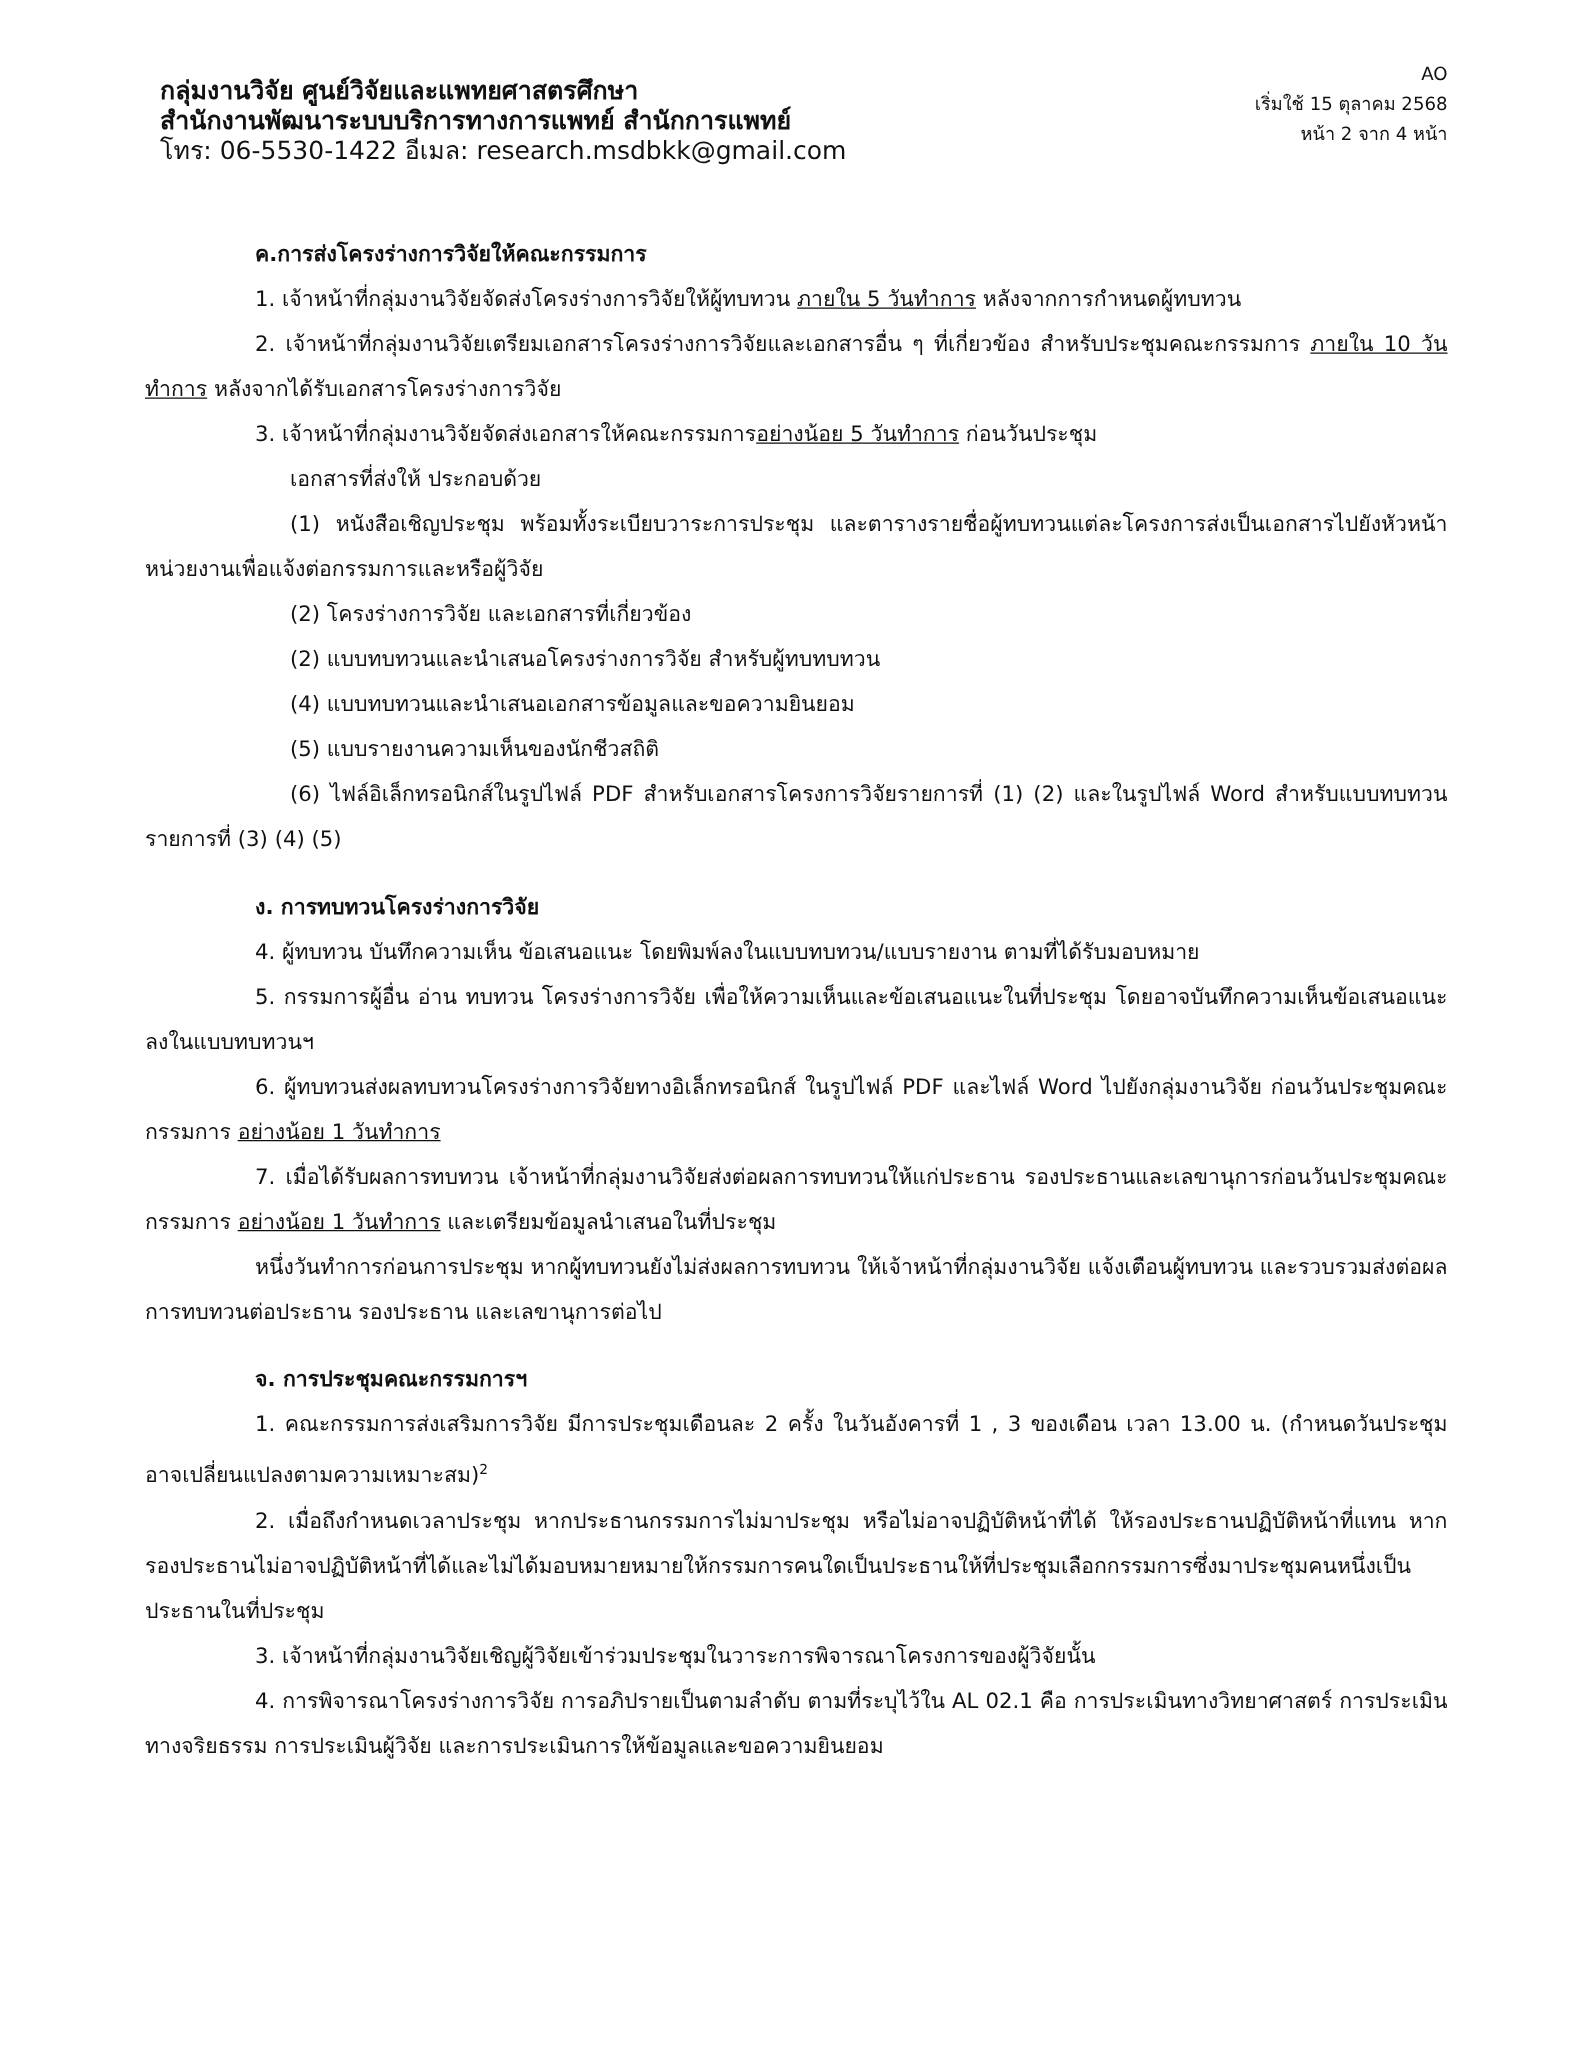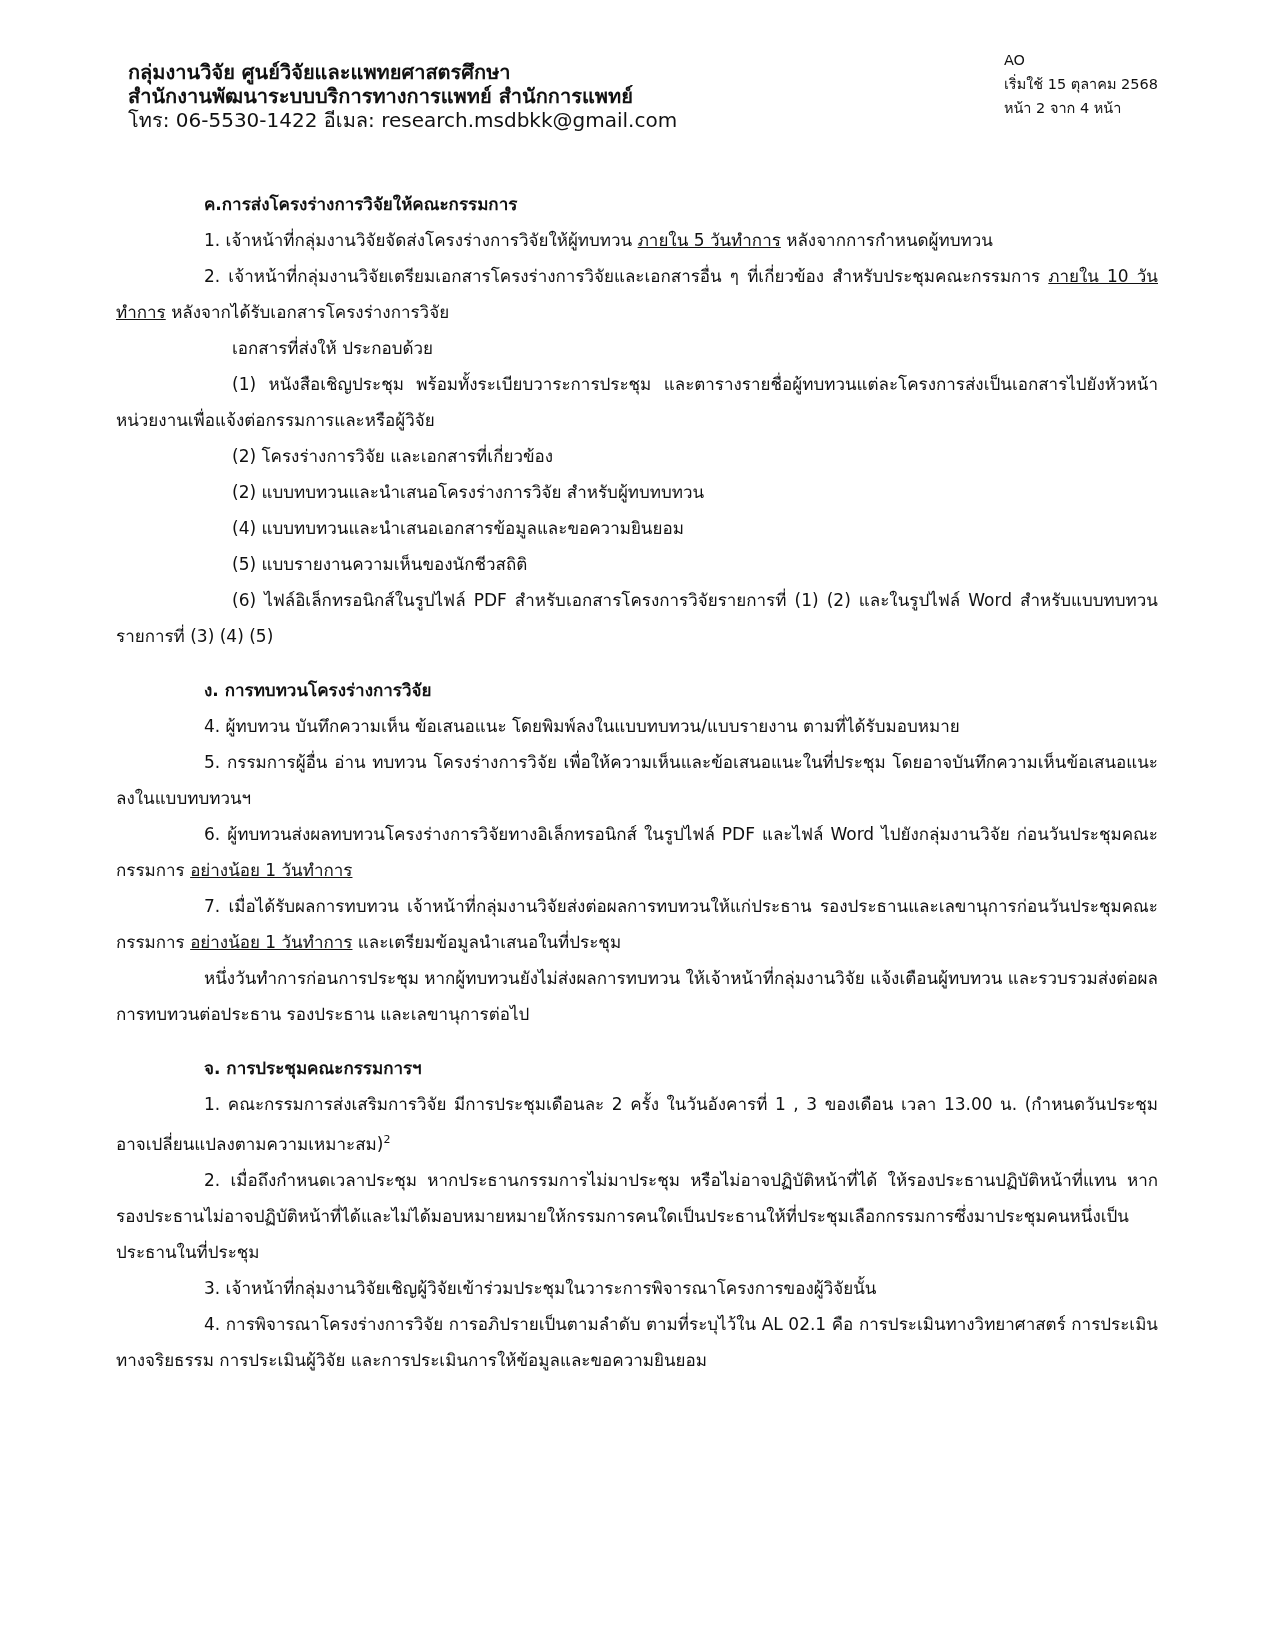--- a/index.html
+++ b/index.html
@@ -4,21 +4,21 @@
 <style>
   html, body { margin: 0; padding: 0; background: #ffffff; }
   body {
     width: 1275px; height: 1650px; position: relative; overflow: hidden;
     font-family: "DejaVu Sans", "Liberation Sans", sans-serif;
     color: #111111;
   }
   .header { position: absolute; left: 116px; top: 48px; width: 1042px; }
   .header-left { position: absolute; left: 12px; top: 0; font-size: 20px; line-height: 24px; margin-top: 12px; }
   .header-left .bold { font-weight: bold; }
-  .header-right { position: absolute; right: 0; top: 0; text-align: left; font-size: 14.5px; line-height: 24px; }
+  .header-right { position: absolute; right: 0; top: 0; text-align: right; font-size: 14.5px; line-height: 24px; }
   .header-right .bold { font-weight: normal; }
   .body { position: absolute; left: 116px; top: 147px; width: 1042px; font-size: 17px; margin-top: 39px; }
   .section-title { font-weight: bold; padding-left: 88px; line-height: 36px; height: 36px; }
   .para { line-height: 36px; text-align: justify; }
   .para .indent1 { display: inline-block; width: 88px; }
   .para .indent2 { display: inline-block; width: 116px; }
   .cont { padding-left: 116px; line-height: 36px; }
   .gap { height: 18px; }
   u { }
   sup { font-size: 11px; }
@@ -40,20 +40,21 @@
 </div>
 
 <div class="body">
 
   <div class="section-title">ค.การส่งโครงร่างการวิจัยให้คณะกรรมการ</div>
 
   <div class="para"><span class="indent1"></span><span>1. เจ้าหน้าที่กลุ่มงานวิจัยจัดส่งโครงร่างการวิจัยให้ผู้ทบทวน </span><u>ภายใน 5 วันทำการ</u><span> หลังจากการกำหนดผู้ทบทวน</span></div>
 
   <div class="para"><span class="indent1"></span><span>2. เจ้าหน้าที่กลุ่มงานวิจัยเตรียมเอกสารโครงร่างการวิจัยและเอกสารอื่น ๆ ที่เกี่ยวข้อง สำหรับประชุมคณะกรรมการ </span><u>ภายใน 10 วันทำการ</u><span> หลังจากได้รับเอกสารโครงร่างการวิจัย</span></div>
 
+  <div class="para"><span class="indent1"></span><span>3. เจ้าหน้าที่กลุ่มงานวิจัยจัดส่งเอกสารให้คณะกรรมการ</span><u>อย่างน้อย 5 วันทำการ</u><span> ก่อนวันประชุม</span></div>
 
   <div class="cont">เอกสารที่ส่งให้ ประกอบด้วย</div>
 
   <div class="para"><span class="indent2"></span><span>(1)  หนังสือเชิญประชุม พร้อมทั้งระเบียบวาระการประชุม และตารางรายชื่อผู้ทบทวนแต่ละโครงการส่งเป็นเอกสารไปยังหัวหน้าหน่วยงานเพื่อแจ้งต่อกรรมการและหรือผู้วิจัย</span></div>
   <div class="cont">(2)  โครงร่างการวิจัย และเอกสารที่เกี่ยวข้อง</div>
   <div class="cont">(2)  แบบทบทวนและนำเสนอโครงร่างการวิจัย สำหรับผู้ทบทบทวน</div>
   <div class="cont">(4)  แบบทบทวนและนำเสนอเอกสารข้อมูลและขอความยินยอม</div>
   <div class="cont">(5)  แบบรายงานความเห็นของนักชีวสถิติ</div>
   <div class="para"><span class="indent2"></span><span>(6)  ไฟล์อิเล็กทรอนิกส์ในรูปไฟล์ PDF สำหรับเอกสารโครงการวิจัยรายการที่ (1) (2) และในรูปไฟล์ Word สำหรับแบบทบทวนรายการที่ (3) (4) (5)</span></div>
 

